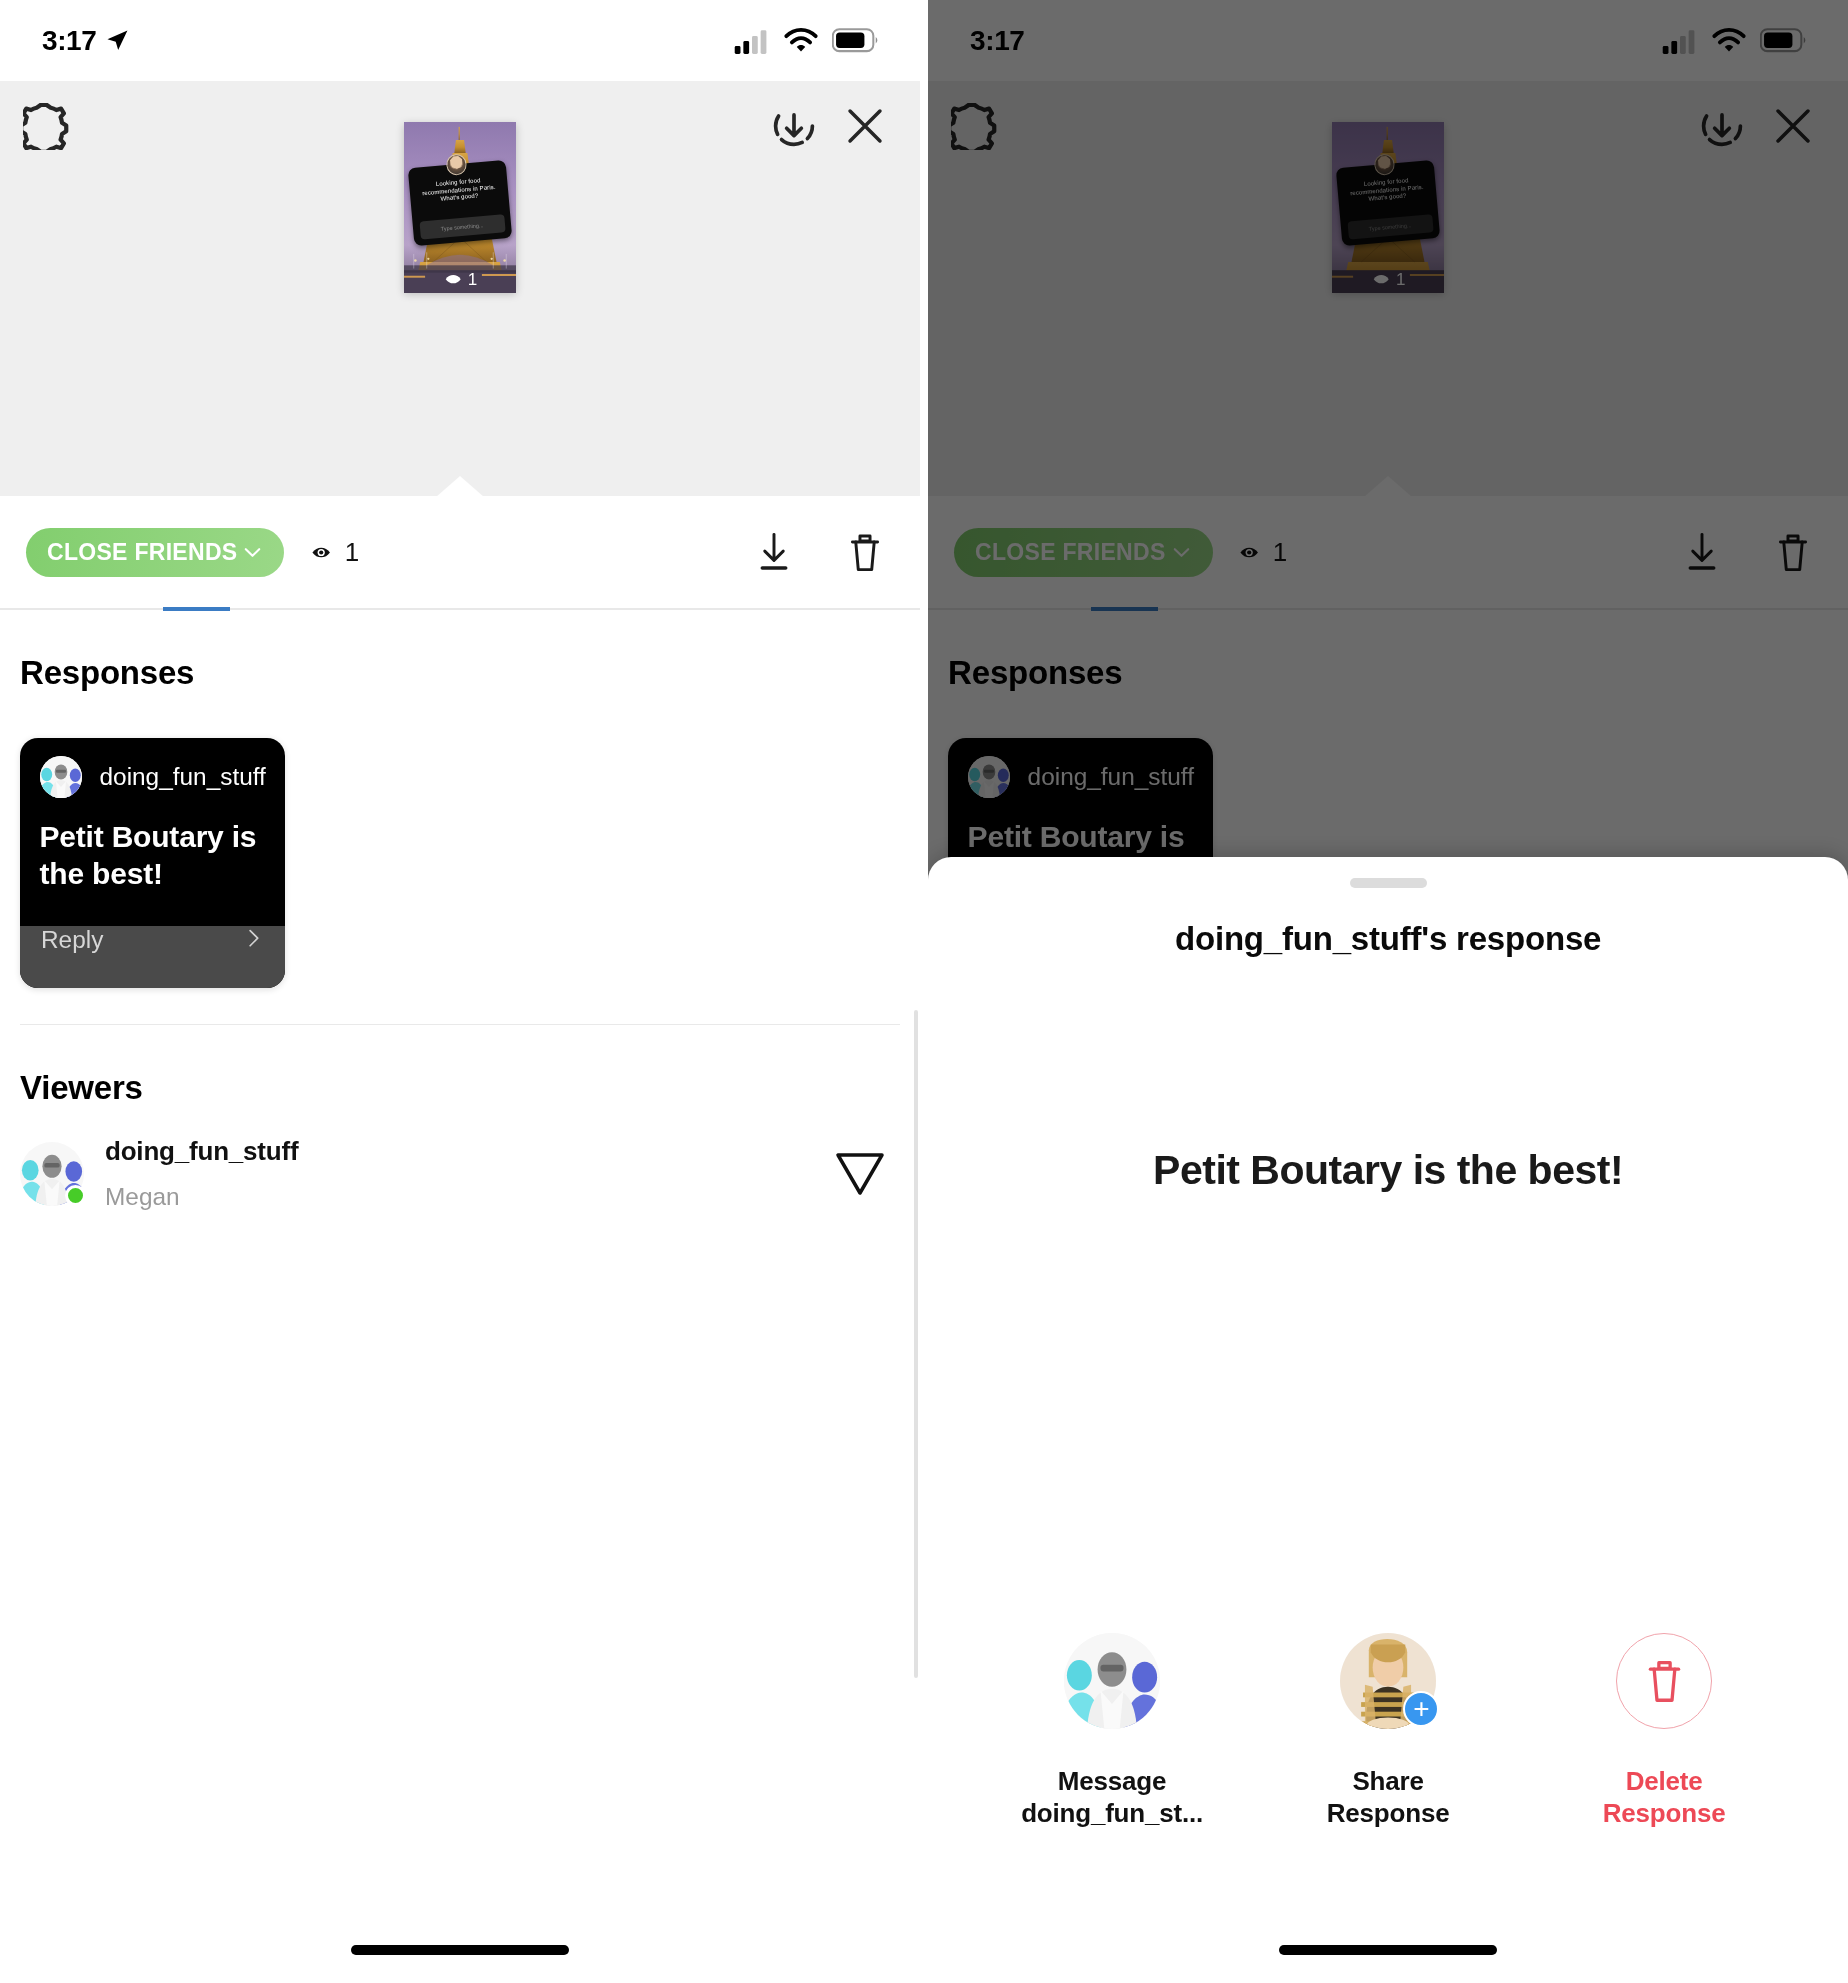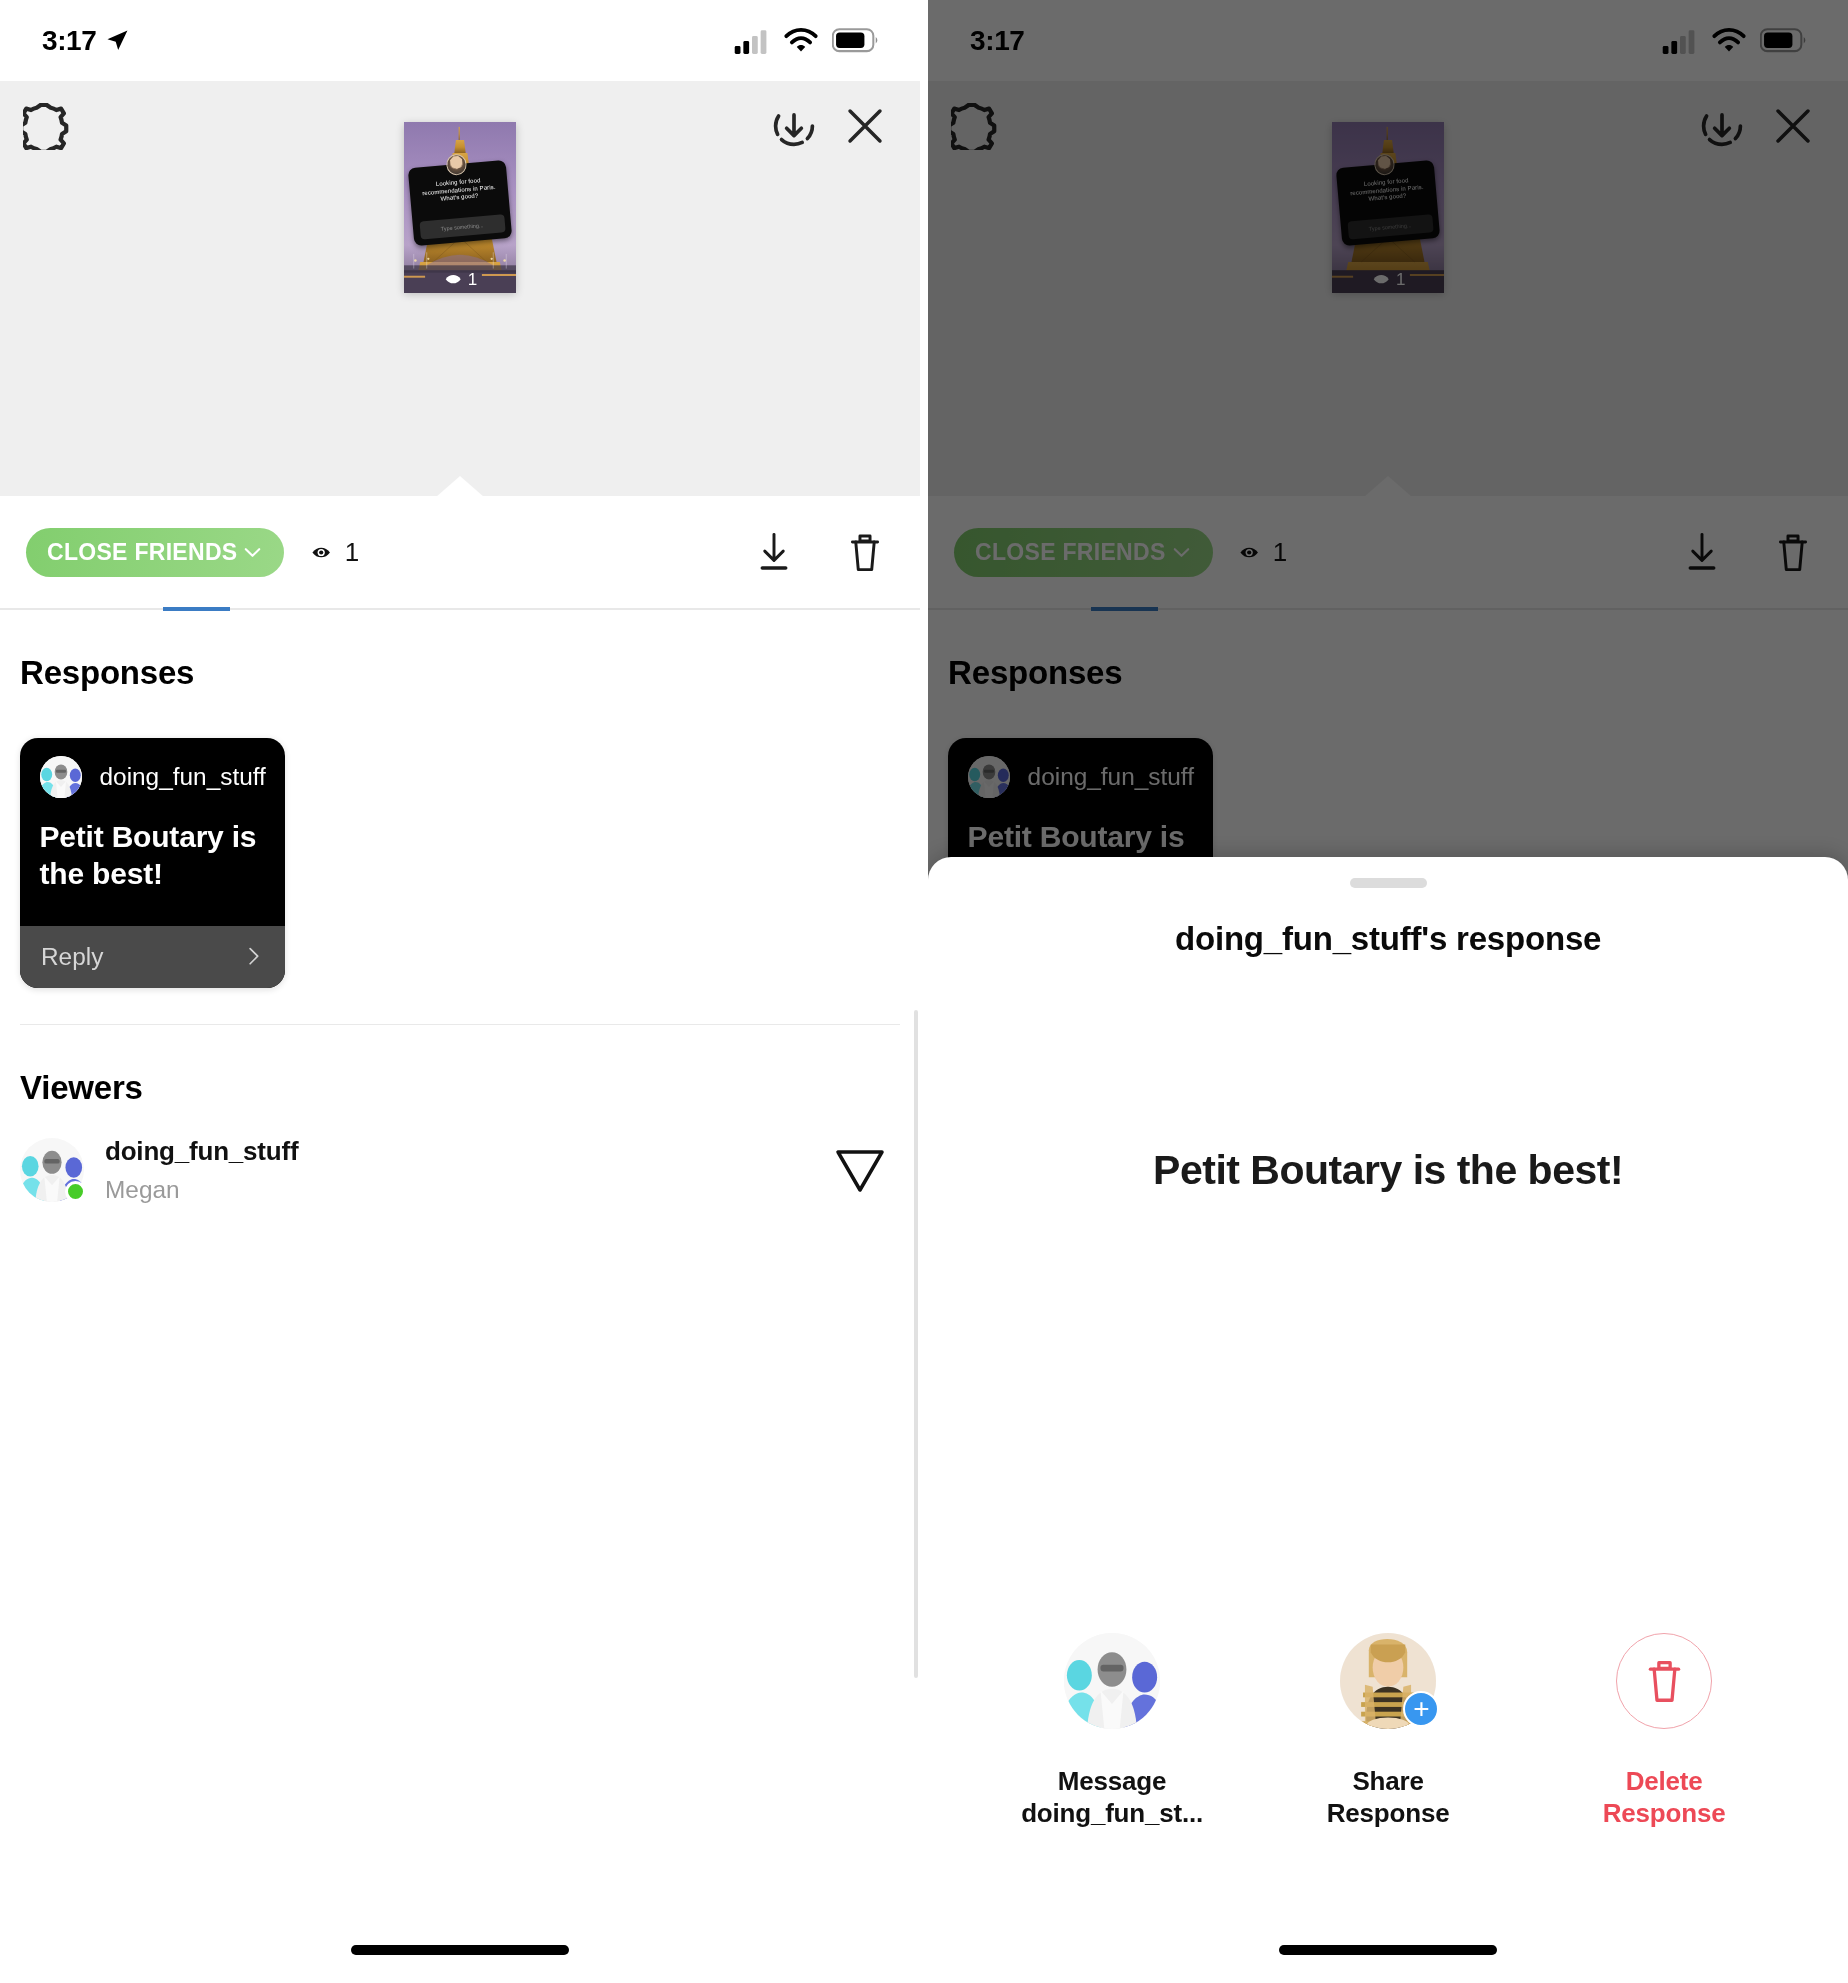--- a/index.html
+++ b/index.html
@@ -128,40 +128,40 @@
   .avatar-img {
     width: 42px; height: 42px; border-radius: 50%; flex: 0 0 42px;
     background: #f4f4f4; position: relative; overflow: hidden;
   }
   .resp-uname { color: #fff; font-size: 24.4px; font-weight: 400; }
   .resp-body {
     color:#fff; font-size: 30px; font-weight: 700; line-height: 1.22;
     padding: 21px 19.5px 33px; letter-spacing: -0.2px;
   }
   .resp-reply {
-    background: #4a4a4a; height: 62px; display: flex; align-items: center;
+    background: #4a4a4a; height: 62px; display: flex; 
     justify-content: space-between; padding: 0 21px; cursor: pointer;
   }
   .resp-reply .t { color: #d6d6d6; font-size: 24.4px; }
 
   .divider { height: 1.6px; background: #e9e9e9; margin-top: 36px; }
 
   
   .viewer-row { display: flex; align-items: center; padding: 29px 0 0; }
   .v-avatar {
     width: 64px; height: 64px; border-radius: 50%; position: relative;
     flex: 0 0 64px; overflow: visible;
   }
   .v-dot {
     position: absolute; right: -1.6px; bottom: 0px; width: 21px; height: 21px;
     border-radius: 50%; background: #47cc28; border: 3.3px solid #fff;
   }
   .v-names { margin-left: 21px; }
   .v-uname { font-size: 26px; font-weight: 700; color: #111; letter-spacing: -0.2px; }
-  .v-full { font-size: 24.4px; color: #9a9a9a; margin-top: 9px; }
+  .v-full { font-size: 24.4px; color: #9a9a9a; margin-top: 16px; }
   .v-send { margin-left: auto; padding-right: 14.7px; cursor: pointer; }
 
   .scroll-track {
     position: absolute; right: 2.4px; top: 1010px; width: 4.1px; height: 668px;
     background: #c9c9c9; border-radius: 2.4px; opacity: .55; cursor: pointer;
   }
 
   .home-ind {
     position: absolute; bottom: 28px; left: 50%; transform: translateX(-50%);
     width: 218px; height: 9.8px; border-radius: 4.9px; background: #000;

